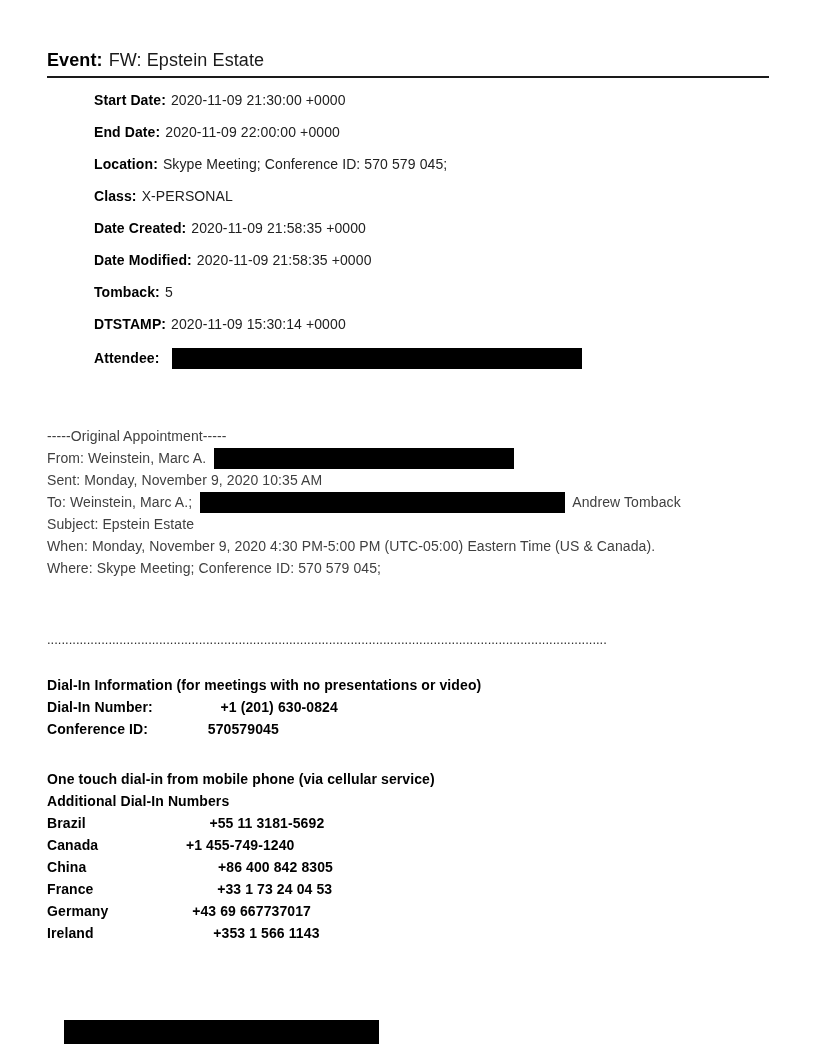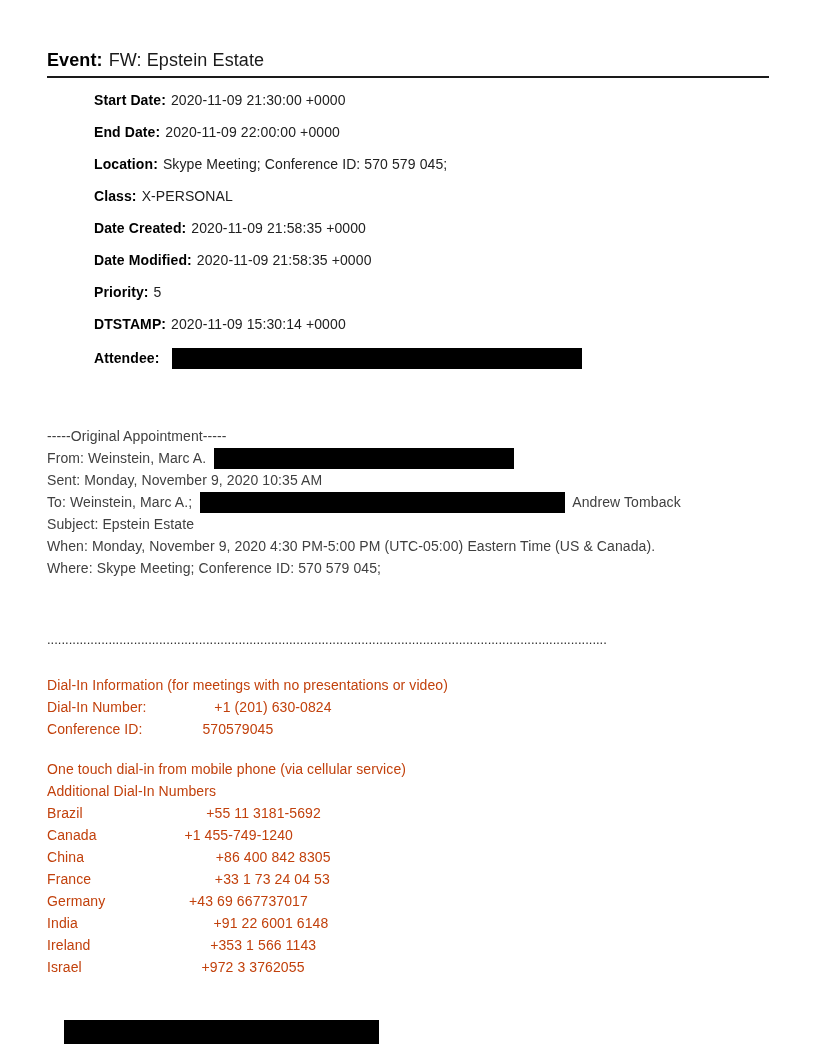--- a/index.html
+++ b/index.html
@@ -70,23 +70,24 @@
     overflow:hidden;
     max-width:588px;
     color:#2b2b2b;
   }
 
   .dial{
     margin-top:27px;
     font-size:14px;
     line-height:22px;
     letter-spacing:0.1px;
-    color:#c2410c;
+    color:#000000;
+    font-weight:bold;
   }
-  .mt30{margin-top:18px;}
+  .mt30{margin-top:28px;}
 
   
   .bottom-redaction{
     position:absolute;
     left:64px;top:1020px;
     width:315px;height:24px;
     background:#000;
   }
 </style>
 </head>
@@ -97,21 +98,21 @@
 
     <h1 class="event-title"><span class="b">Event:</span><span>FW: Epstein Estate</span></h1>
 
     <div class="meta">
       <div class="meta-row"><span class="b">Start Date:</span><span>2020-11-09 21:30:00 +0000</span></div>
       <div class="meta-row"><span class="b">End Date:</span><span>2020-11-09 22:00:00 +0000</span></div>
       <div class="meta-row"><span class="b">Location:</span><span>Skype Meeting; Conference ID: 570 579 045;</span></div>
       <div class="meta-row"><span class="b">Class:</span><span>X-PERSONAL</span></div>
       <div class="meta-row"><span class="b">Date Created:</span><span>2020-11-09 21:58:35 +0000</span></div>
       <div class="meta-row"><span class="b">Date Modified:</span><span>2020-11-09 21:58:35 +0000</span></div>
-      <div class="meta-row"><span class="b">Priority:</span><span>5</span></div>
+      <div class="meta-row"><span class="b">Tomback:</span><span>5</span></div>
       <div class="meta-row"><span class="b">DTSTAMP:</span><span>2020-11-09 15:30:14 +0000</span></div>
       <div class="meta-row"><span class="b">Attendee:</span><span class="redaction bar-attendee"></span></div>
     </div>
 
     <div class="plain">
       <div class="line">-----Original Appointment-----</div>
       <div class="line"><span>From: Weinstein, Marc A.</span><span class="redaction bar-from"></span></div>
       <div class="line">Sent: Monday, November 9, 2020 10:35 AM</div>
       <div class="line"><span>To: Weinstein, Marc A.;</span><span class="redaction bar-to"></span><span>Andrew Tomback</span></div>
       <div class="line">Subject: Epstein Estate</div>
@@ -125,21 +126,19 @@
       <div class="line">Dial-In Information (for meetings with no presentations or video)</div>
       <div class="line pre">Dial-In Number:                 +1 (201) 630-0824</div>
       <div class="line pre">Conference ID:               570579045</div>
       <div class="line mt30">One touch dial-in from mobile phone (via cellular service)</div>
       <div class="line">Additional Dial-In Numbers</div>
       <div class="line pre">Brazil                               +55 11 3181-5692</div>
       <div class="line pre">Canada                      +1 455-749-1240</div>
       <div class="line pre">China                                 +86 400 842 8305</div>
       <div class="line pre">France                               +33 1 73 24 04 53</div>
       <div class="line pre">Germany                     +43 69 667737017</div>
-      <div class="line pre">India                                  +91 22 6001 6148</div>
       <div class="line pre">Ireland                              +353 1 566 1143</div>
-      <div class="line pre">Israel                              +972 3 3762055</div>
     </div>
 
   </div>
 
   <div class="bottom-redaction"></div>
 </div>
 
 </body></html>

